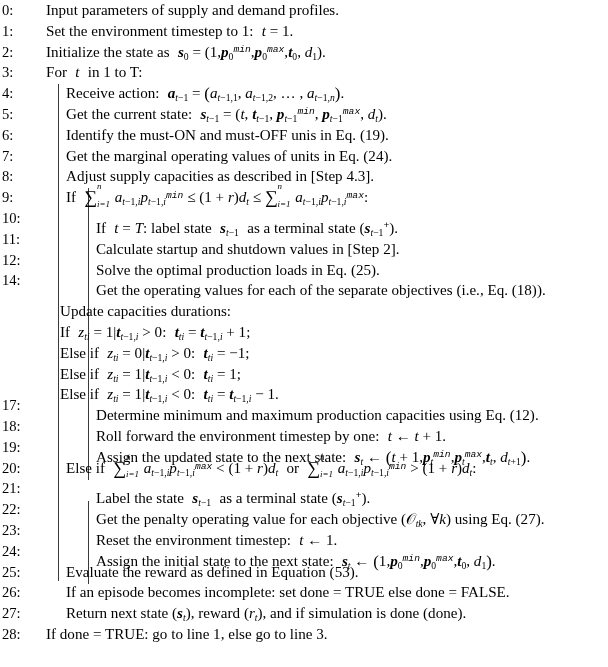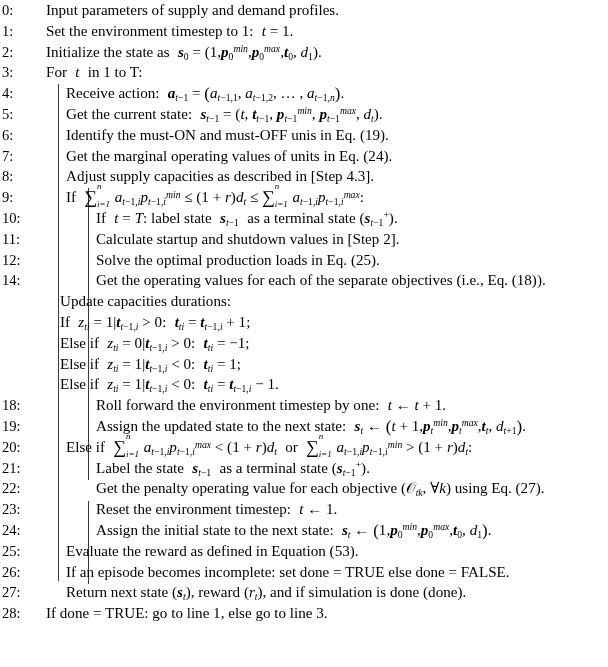--- a/index.html
+++ b/index.html
@@ -43,21 +43,21 @@
     padding-top: 41.6px;
   }
   .body {
     flex: 1;
     white-space: nowrap;
     position: relative;
   }
   
   .i0 { padding-left: 10px; }
   .i1 { padding-left: 30px; }
-  .i2 { padding-left: 60px; }
+  .i2 { padding-left: 60px; margin-top: 10px; }
 
   .sub { display: block; height: 20.8px; line-height: 20.8px; }
 
   
   .bar {
     position: absolute;
     width: 1.3px;
     background: #3a3a3a;
   }
   .bar.lvl1 { left: 58px; }
@@ -65,21 +65,21 @@
 
   
   .mi { font-style: italic; }
   .mb { font-style: italic; font-weight: bold; }
   sub, sup {
     font-size: 0.64em;
     font-style: italic;
     line-height: 0;
   }
   sub { vertical-align: -0.26em; }
-  sup { vertical-align: 0.48em; }
+  sup { vertical-align: 0.48em; font-family: Liberation Mono, monospace; }
   sub.n, sup.n { font-style: normal; }
   .sumop {
     display: inline-block;
     position: relative;
     font-size: 1.02em;
     font-style: normal;
     vertical-align: -0.04em;
     margin-right: 0.5px;
   }
   .sumop .sg { font-size: 1.16em; font-style: normal; }
@@ -193,20 +193,24 @@
   <div class="row tall16">
     <span class="body i2">
       <span class="sub">Update capacities durations:</span>
       <span class="sub">If<span class="sp2"></span><span class="mi">z</span><sub>ti</sub> = 1|<span class="mb">t</span><sub>t</sub><sub class="n">−1,</sub><sub>i</sub> &gt; 0:<span class="sp2"></span><span class="mb">t</span><sub>ti</sub> = <span class="mb">t</span><sub>t</sub><sub class="n">−1,</sub><sub>i</sub> + 1;</span>
       <span class="sub">Else if<span class="sp2"></span><span class="mi">z</span><sub>ti</sub> = 0|<span class="mb">t</span><sub>t</sub><sub class="n">−1,</sub><sub>i</sub> &gt; 0:<span class="sp2"></span><span class="mb">t</span><sub>ti</sub> = −1;</span>
       <span class="sub">Else if<span class="sp2"></span><span class="mi">z</span><sub>ti</sub> = 1|<span class="mb">t</span><sub>t</sub><sub class="n">−1,</sub><sub>i</sub> &lt; 0:<span class="sp2"></span><span class="mb">t</span><sub>ti</sub> = 1;</span>
       <span class="sub">Else if<span class="sp2"></span><span class="mi">z</span><sub>ti</sub> = 1|<span class="mb">t</span><sub>t</sub><sub class="n">−1,</sub><sub>i</sub> &lt; 0:<span class="sp2"></span><span class="mb">t</span><sub>ti</sub> = <span class="mb">t</span><sub>t</sub><sub class="n">−1,</sub><sub>i</sub> − 1.</span>
     </span>
   </div>
 
+  <div class="row">
+    <span class="num">17:</span>
+    <span class="body i2">Determine minimum and maximum production capacities using Eq. (12).</span>
+  </div>
 
   <div class="row">
     <span class="num">18:</span>
     <span class="body i2">Roll forward the environment timestep by one:<span class="sp2"></span><span class="mi">t</span> <span class="arrow">←</span> <span class="mi">t</span> + 1.</span>
   </div>
 
   <div class="row">
     <span class="num">19:</span>
     <span class="body i2">Assign the updated state to the next state:<span class="sp2"></span><span class="mb">s</span><sub>t</sub> <span class="arrow">←</span> <span class="paren-big">(</span><span class="mi">t</span> + 1,<span class="mb">p</span><sub>t</sub><sup>min</sup>,<span class="mb">p</span><sub>t</sub><sup>max</sup>,<span class="mb">t</span><sub>t</sub>, <span class="mi">d</span><sub>t</sub><sub class="n">+1</sub><span class="paren-big">)</span>.</span>
   </div>

